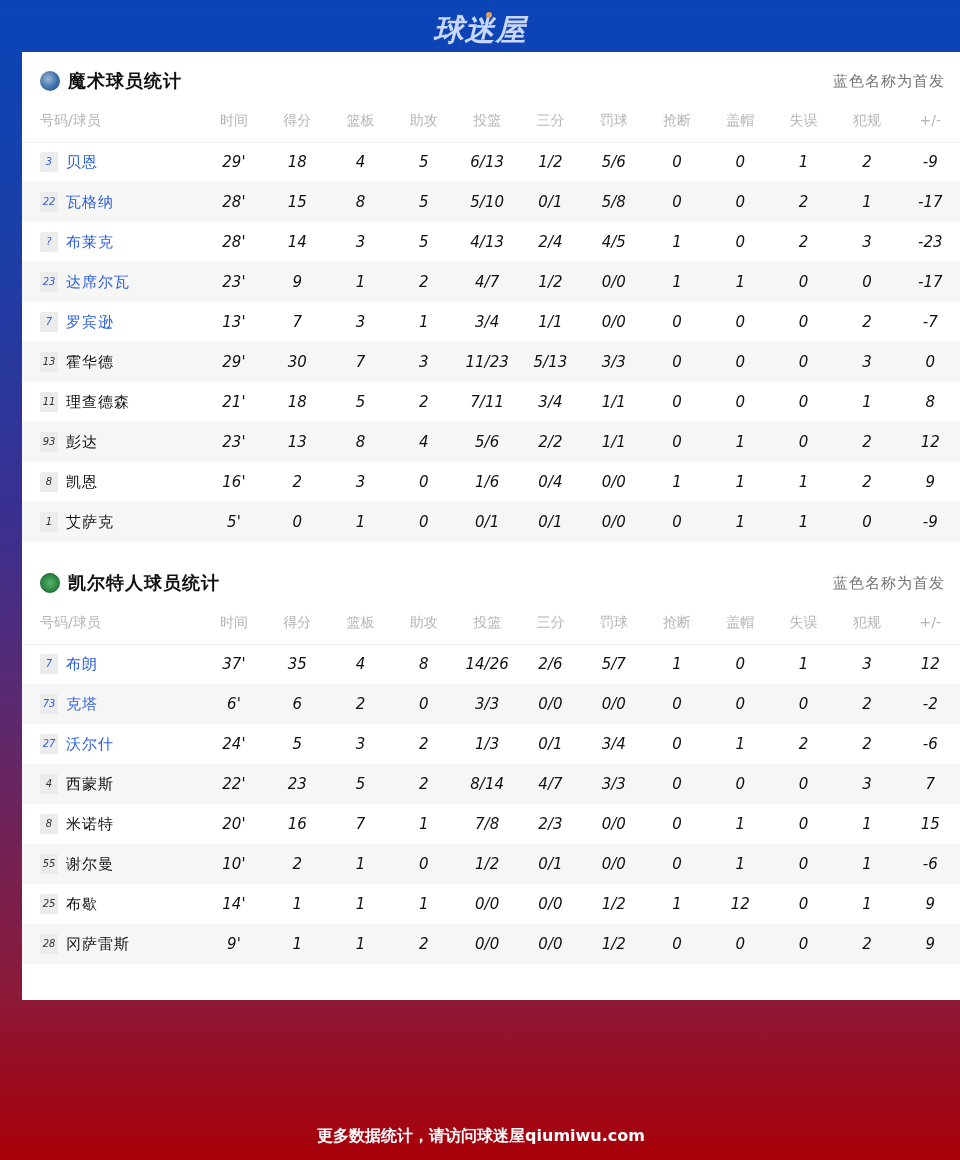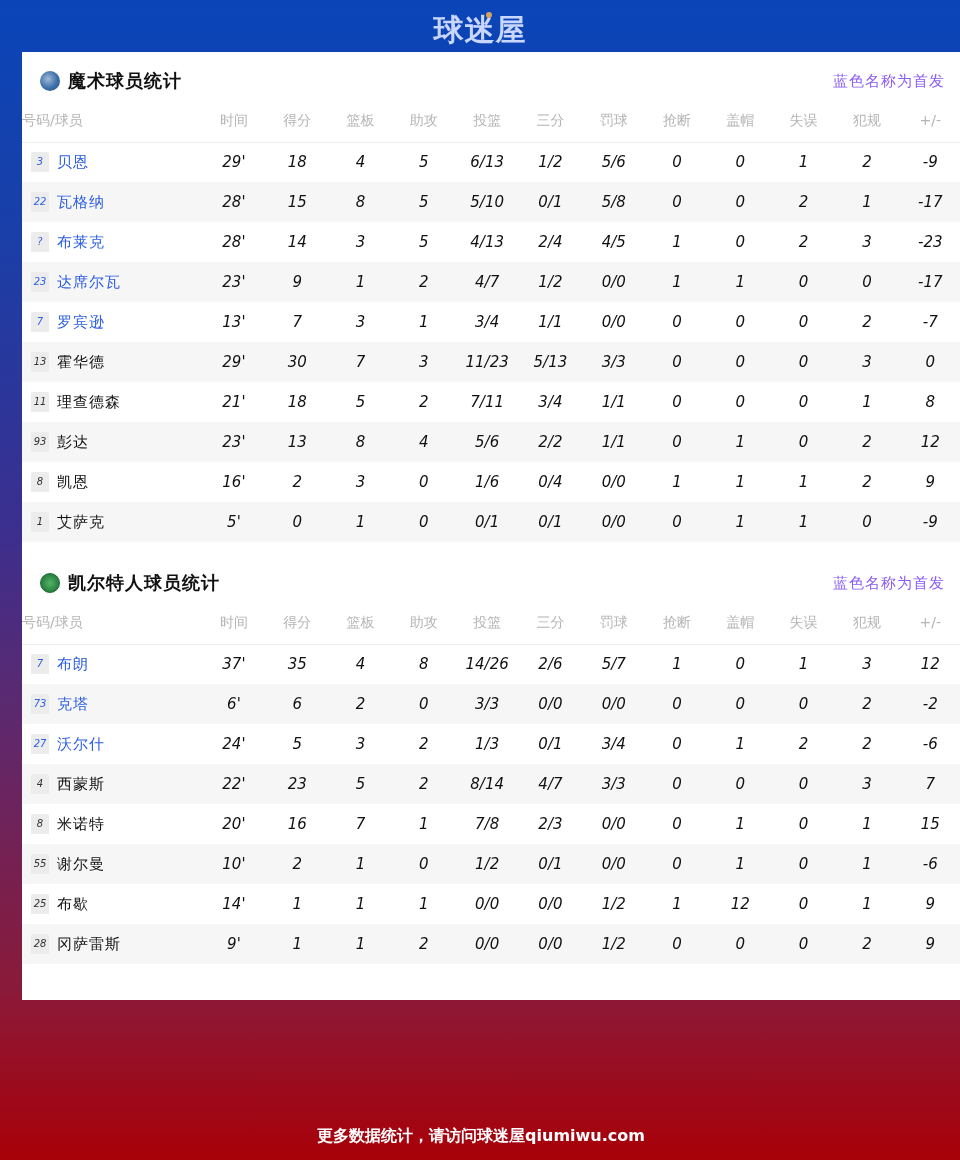--- a/index.html
+++ b/index.html
@@ -10,20 +10,21 @@
     position: relative;
   }
   .top-header {
     height: 60px;
     display: flex; align-items: center; justify-content: center;
   }
   .logo {
     color: #c9d6ff;
     font-size: 30px;
     font-weight: bold;
+    font-style: italic;
     letter-spacing: 1px;
     position: relative;
   }
   .logo .dot {
     position: absolute;
     top: 2px; left: 52px;
     width: 6px; height: 6px; border-radius: 50%;
     background: #d9a35a;
   }
   .card {
@@ -46,47 +47,47 @@
     margin-right: 8px;
     display: inline-block;
   }
   .logo-magic { background: radial-gradient(circle at 40% 40%, #9fb8d8 0%, #3c6ea8 55%, #1d4f86 100%); }
   .logo-celtics { background: radial-gradient(circle at 50% 50%, #58b26b 0%, #2f8a45 55%, #1c6b32 100%); border: 1px solid #1c6b32; }
   .title-text {
     font-size: 18px; font-weight: bold; color: #111;
     letter-spacing: 1px;
   }
   .starter-note {
-    font-size: 15px; color: #8b5cf6; letter-spacing: 1px;
+    font-size: 15px; color: #737373; letter-spacing: 1px;
   }
   table {
     width: 940px;
     border-collapse: collapse;
     table-layout: fixed;
   }
   th {
     height: 32px;
     font-size: 14px; font-weight: normal; color: #b5b5b5;
     text-align: center;
     border-bottom: 1px solid #eeeeee;
     vertical-align: top;
     padding-top: 2px;
   }
-  th.player-col { text-align: left; }
+  th.player-col { text-align: left; padding-left: 18px; }
   td {
     height: 40px;
     font-size: 15px; color: #111;
     text-align: center;
     font-style: italic;
     font-family: "DejaVu Sans", sans-serif;
   }
   tbody tr:nth-child(even) td { background: #f6f6f6; }
   td.player-cell {
     text-align: left; font-style: normal;
-    padding-left: 9px;
+    padding-left: 18px;
   }
   .jersey {
     display: inline-block;
     width: 18px; height: 20px;
     background: #ececec;
     font-size: 10px; color: #333;
     text-align: center; line-height: 20px;
     font-style: italic;
     vertical-align: middle;
     margin-right: 8px;

